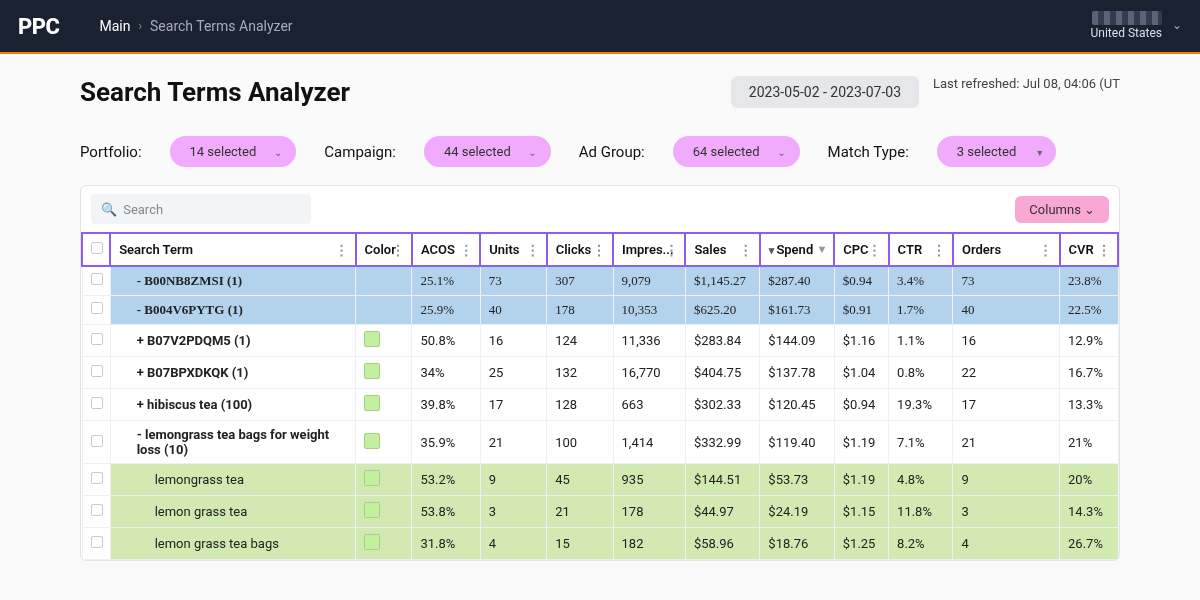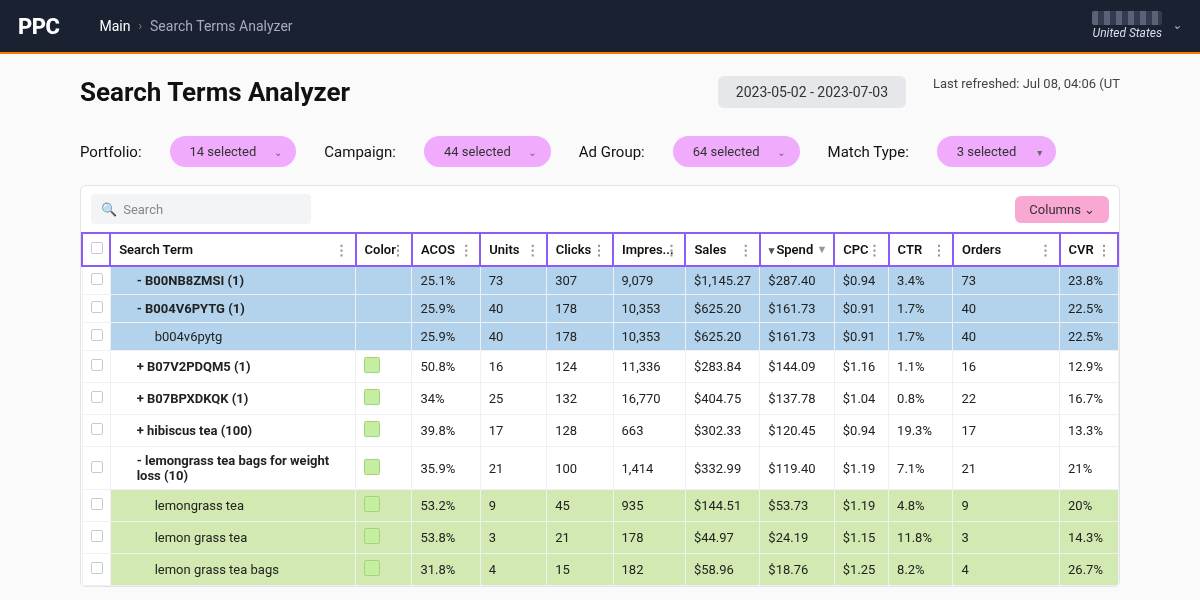--- a/index.html
+++ b/index.html
@@ -16,39 +16,39 @@
       align-items: center;
       padding: 0 18px;
       color: #fff;
       border-bottom: 2px solid #ff7a00;
     }
     .logo { font-weight: 800; font-size: 22px; margin-right: 40px; letter-spacing: -0.5px; }
     .crumb-root { font-size: 14px; color: #fff; }
     .crumb-sep { margin: 0 8px; color: #888; font-size: 12px; }
     .crumb-page { font-size: 14px; color: #aab; }
     .spacer { flex: 1; }
-    .account { text-align: right; line-height: 1.1; display: flex; align-items: center; font-style: italic; }
+    .account { text-align: right; line-height: 1.1; display: flex; align-items: center; }
     .account-blur {
       width: 70px; height: 14px;
       background: repeating-linear-gradient(90deg,#5a6278 0 6px,#343b4e 6px 12px);
       margin-left:auto; margin-bottom:2px; border-radius:2px;
     }
     .account-region { font-size: 12px; color:#dde; }
     .chev-down { margin-left: 10px; color:#aab; font-size:12px;}
 
     .page-head {
       display: flex; align-items: center; justify-content: space-between;
       padding: 22px 80px 0;
     }
     .page-title { font-size: 26px; font-weight: 700; color:#111;}
     .head-right { display:flex; align-items:flex-start; gap:14px;}
     .date-pill {
       background: #e6e7ea; color:#333; font-size: 14px; padding: 8px 18px; border-radius: 6px;
     }
-    .last-refreshed { font-size: 13px; color:#444; white-space: nowrap; margin-left: 13px;}
+    .last-refreshed { font-size: 13px; color:#444; white-space: nowrap;}
 
     .filters {
       display:flex; align-items:center; gap: 28px;
       padding: 28px 80px 18px;
       text-align: center;
     }
     .flt-label { font-size: 15px; color:#111;}
     .flt-pill {
       background:#f0abfc; border-radius: 22px; padding: 8px 40px 8px 20px;
       font-size: 13px; color:#333; position:relative; cursor:pointer;
@@ -77,21 +77,21 @@
     table { width:100%; border-collapse: collapse; font-size: 13px; table-layout: fixed;}
     thead th {
       border: 2px solid #8b5cf6; padding: 8px 8px; text-align:left;
       color:#111; font-weight: 600; position:relative; background:#fff;
     }
     thead th .dots { position:absolute; right:6px; top:50%; transform:translateY(-50%); color:#999; font-size:14px; line-height:4px;}
     thead th .sortfunnel { color:#555; font-size:11px; margin-right:2px;}
     tbody td {
       border: 1px solid #eef0f3; padding: 6px 8px; text-align:left; color:#222;
     }
-    tbody tr.row-blue td { background: #b2d3eb; }
+    tbody tr.row-blue td { background: #b2d3eb; font-family: Liberation Serif, serif; }
     tbody tr.row-green td { background: #d2eab1; }
     .chk { width:28px; text-align:center; background:#fff !important;}
     .chk-box {
       width:12px;height:12px;border:1px solid #c7cbd1;display:inline-block;border-radius:2px;background:#fff;
     }
     .swatch-cell {}
     .swatch {
       width:16px;height:16px;background:#c4eea0;border:1px solid #a7d07f;display:inline-block;border-radius:2px;
     }
     .term-cell { padding-left:10px; }
@@ -220,35 +220,20 @@
           <td class="num">40</td>
           <td class="num">178</td>
           <td class="num">10,353</td>
           <td class="num">$625.20</td>
           <td class="num">$161.73</td>
           <td class="num">$0.91</td>
           <td class="num">1.7%</td>
           <td class="num">40</td>
           <td class="num">22.5%</td>
         </tr>
-        <tr class="row-blue">
-          <td class="chk"><span class="chk-box"></span></td>
-          <td class="term-cell"><span class="term-indent-2" style="">b004v6pytg</span></td>
-          <td class="swatch-cell"></td>
-          <td class="num">25.9%</td>
-          <td class="num">40</td>
-          <td class="num">178</td>
-          <td class="num">10,353</td>
-          <td class="num">$625.20</td>
-          <td class="num">$161.73</td>
-          <td class="num">$0.91</td>
-          <td class="num">1.7%</td>
-          <td class="num">40</td>
-          <td class="num">22.5%</td>
-        </tr>
         <tr class="">
           <td class="chk"><span class="chk-box"></span></td>
           <td class="term-cell"><span class="term-indent-1" style="font-weight:700;">+ B07V2PDQM5 (1)</span></td>
           <td class="swatch-cell"><span class="swatch"></span></td>
           <td class="num">50.8%</td>
           <td class="num">16</td>
           <td class="num">124</td>
           <td class="num">11,336</td>
           <td class="num">$283.84</td>
           <td class="num">$144.09</td>

